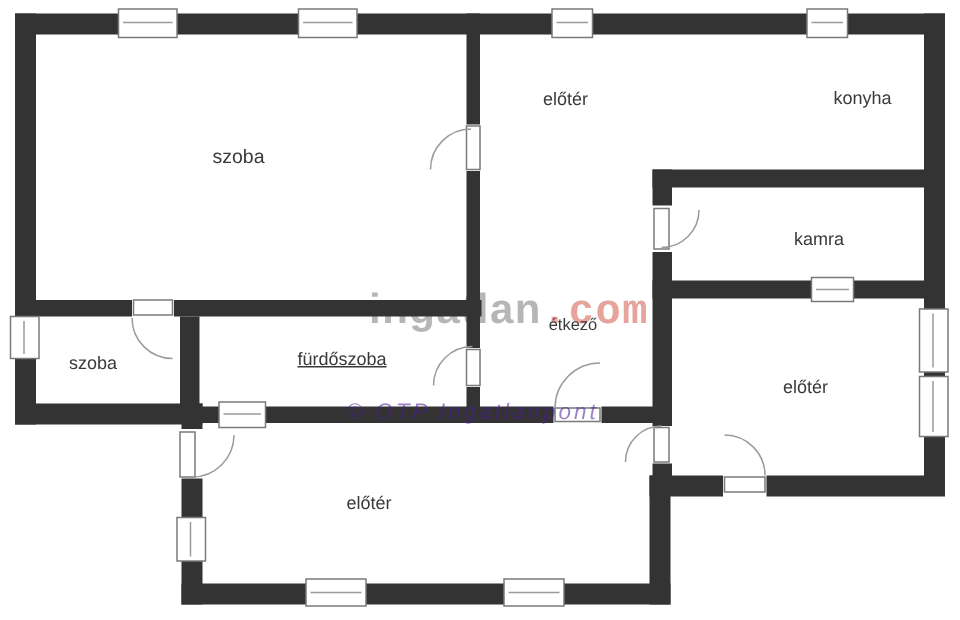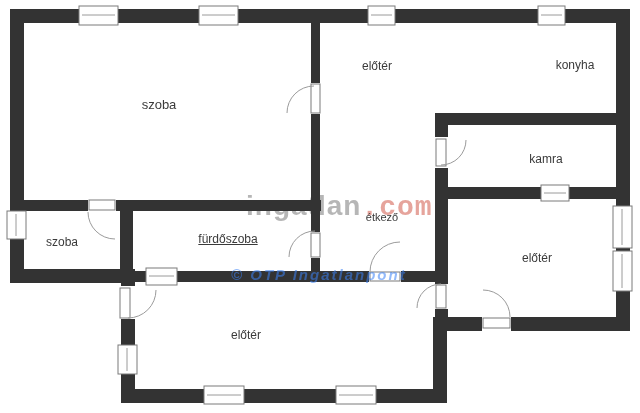--- a/index.html
+++ b/index.html
@@ -40,23 +40,23 @@
     font-size:28px;font-weight:bold;
     letter-spacing:1px;
     opacity:.85;
     white-space:nowrap;
   }
   #wm-brand .wm-name{color:var(--wm-gray);}
   #wm-brand .wm-tld{color:var(--wm-red);font-family:Liberation Mono, monospace;}
   #wm-secondary{
     position:absolute;z-index:5;
     left:231px;top:266px;
-    font-size:15px;font-weight:bold;font-style:italic;
+    font-size:15px;font-weight:normal;font-style:italic;
     letter-spacing:2px;
-    color:#3b82f6;opacity:.55;
+    color:#4c1d95;opacity:.55;
     white-space:nowrap;
   }
 </style>
 </head>
 <body>
 
 <div id="plan">
 
   <div id="wm-brand"><span class="wm-name">ingatlan</span><span class="wm-tld">.com</span></div>
 

